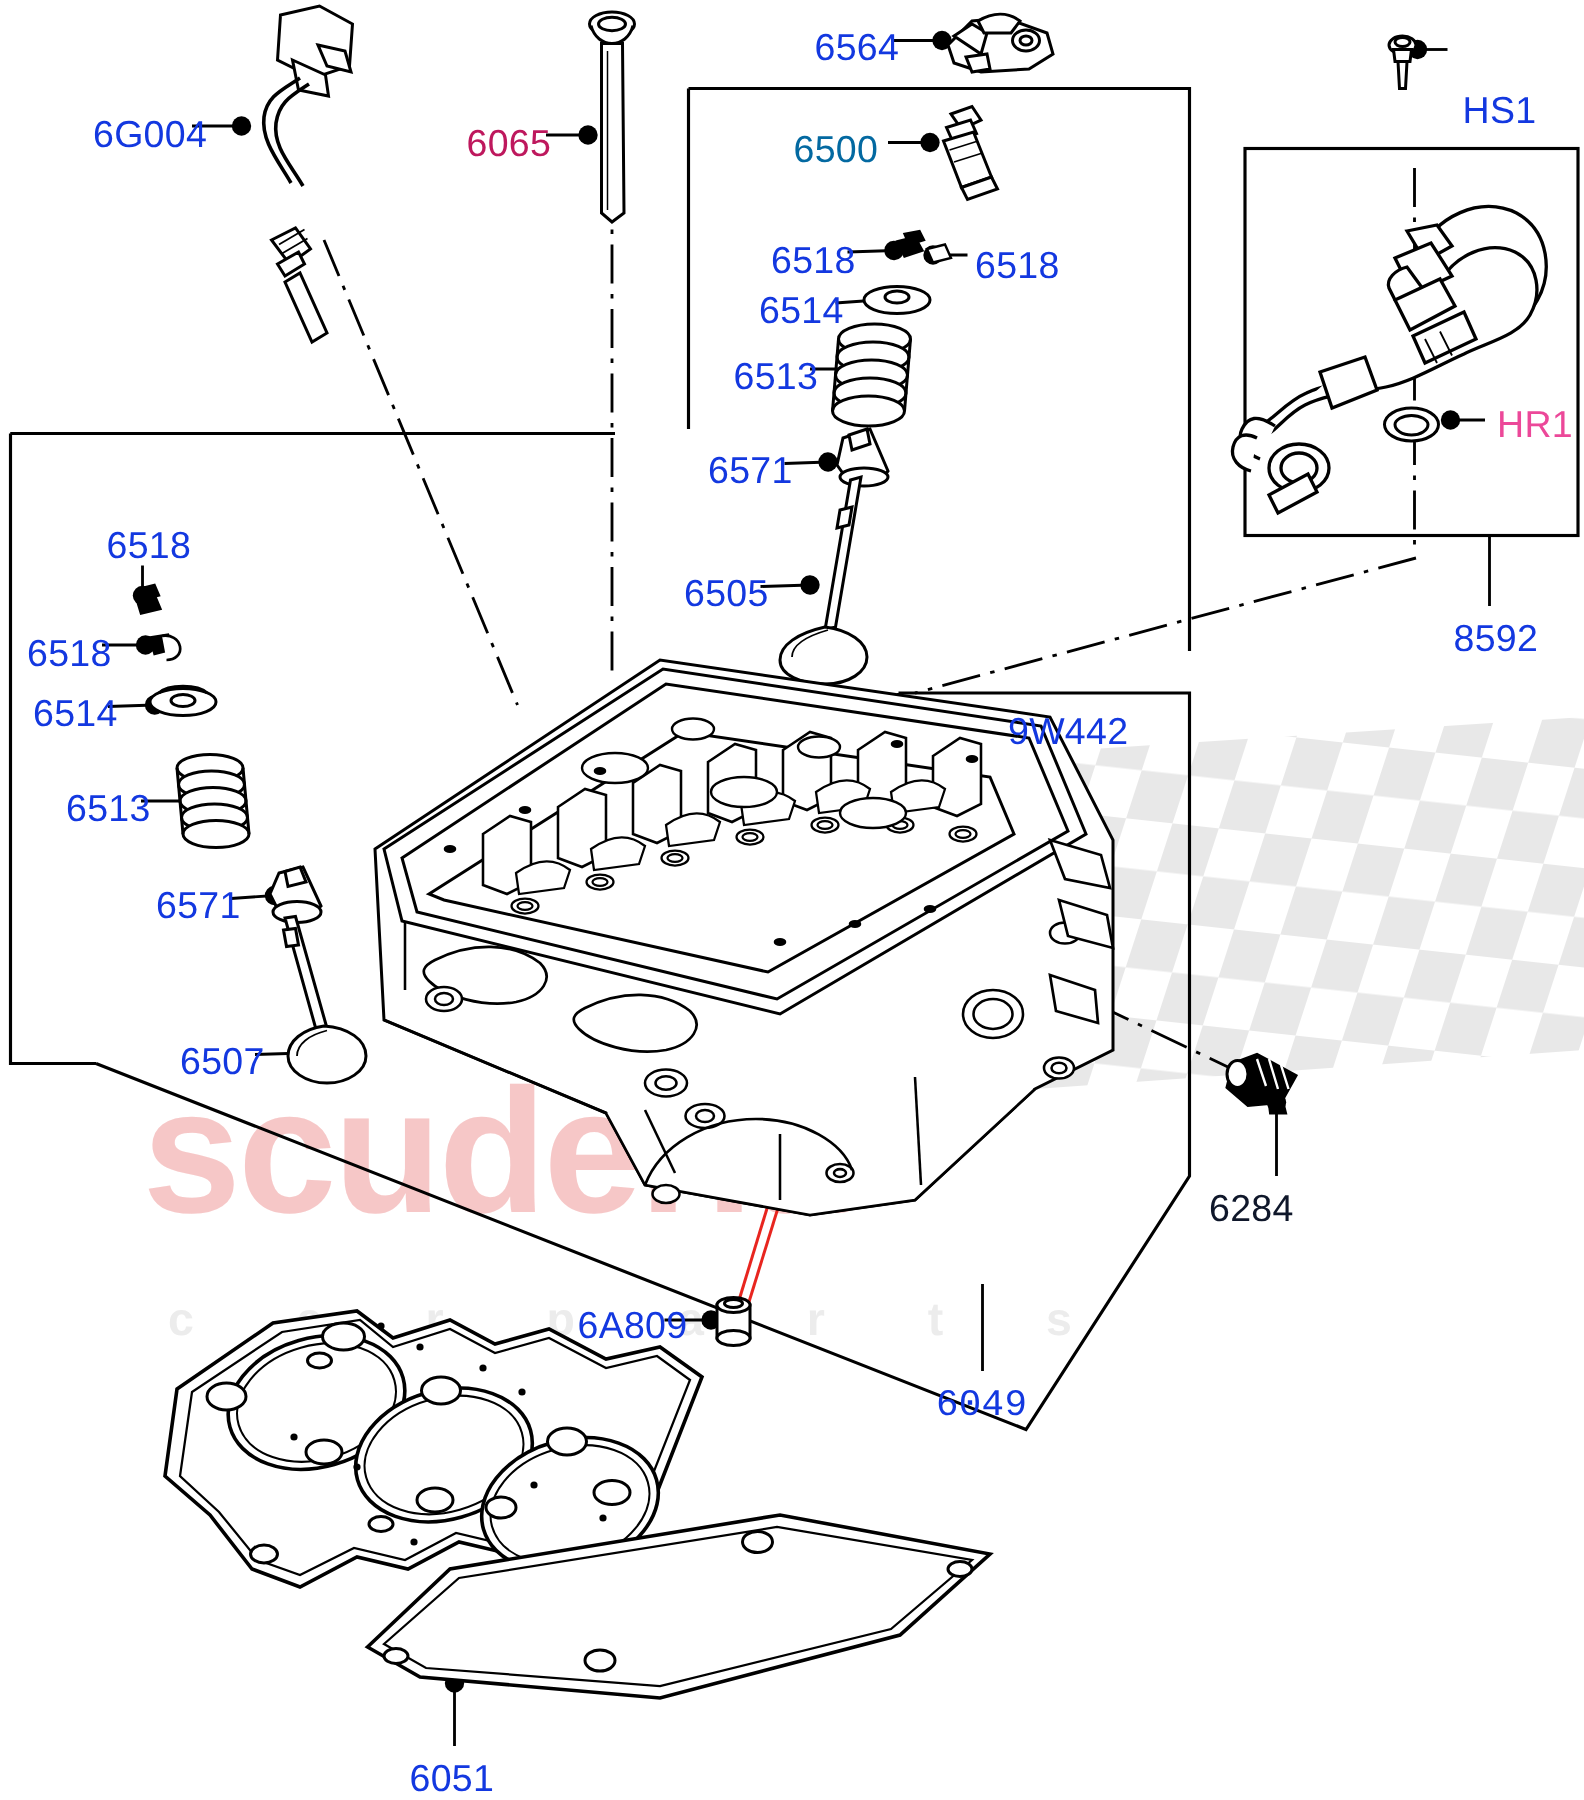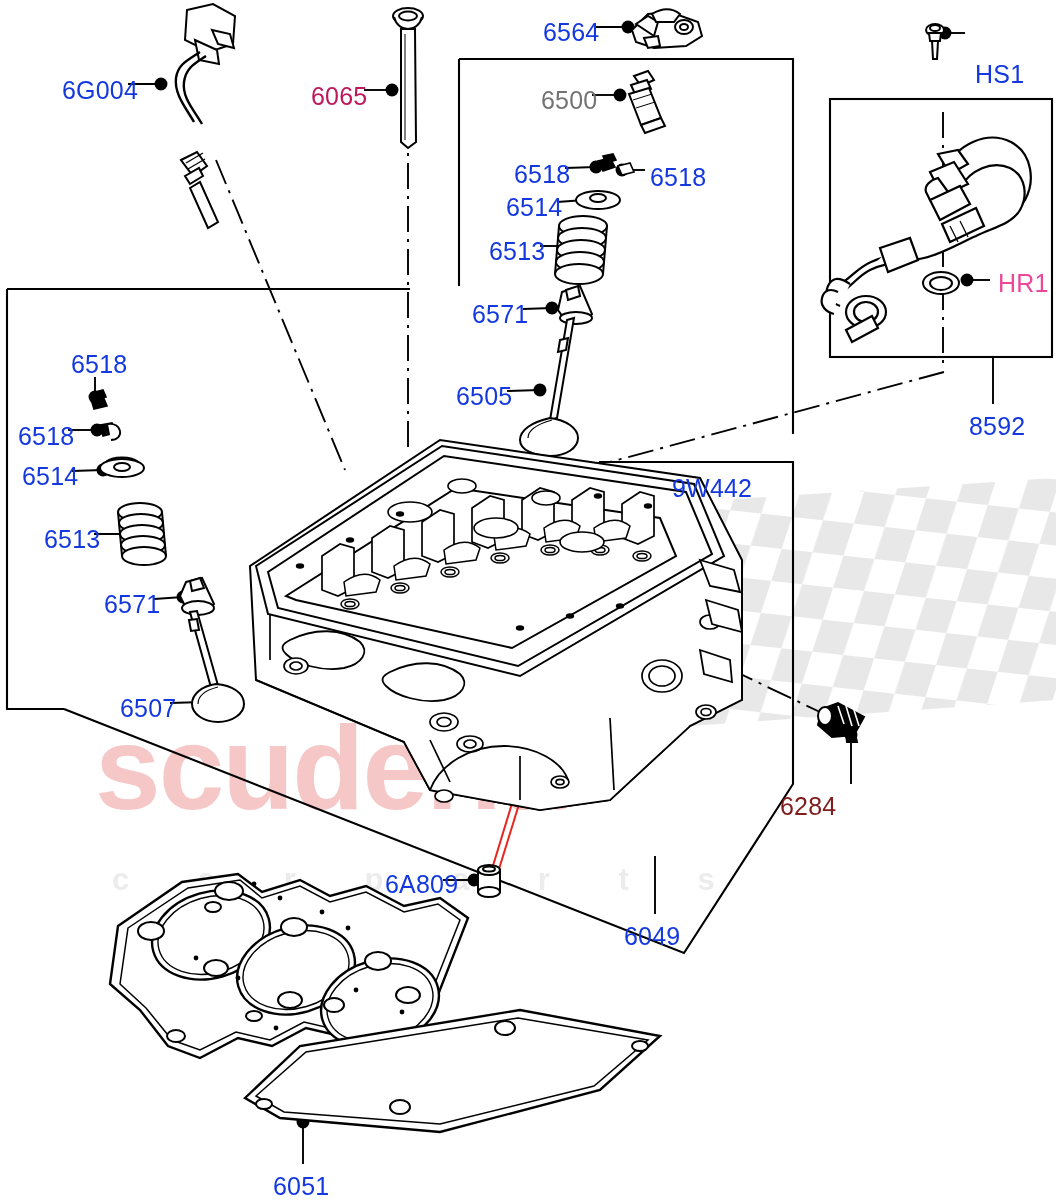--- a/index.html
+++ b/index.html
@@ -405,35 +405,35 @@
         <ellipse cx="640" cy="1046" rx="8" ry="5"></ellipse>
       </g>
     </g>
 
   </svg>
 
   <div id="labels">
       <div class="lbl" style="left: 62px; top: 76px; color: rgb(19, 56, 224);">6G004</div>
       <div class="lbl" style="left: 311px; top: 82px; color: #be185d;">6065</div>
       <div class="lbl" style="left: 543px; top: 18px; color: rgb(19, 56, 224);">6564</div>
-      <div class="lbl" style="left: 541px; top: 86px; color: #737373;">6500</div>
+      <div class="lbl" style="left: 529px; top: 86px; color: #0369a1;">6500</div>
       <div class="lbl" style="left: 514px; top: 160px; color: rgb(19, 56, 224);">6518</div>
       <div class="lbl" style="left: 650px; top: 163px; color: rgb(19, 56, 224);">6518</div>
       <div class="lbl" style="left: 506px; top: 193px; color: rgb(19, 56, 224);">6514</div>
       <div class="lbl" style="left: 489px; top: 237px; color: rgb(19, 56, 224);">6513</div>
       <div class="lbl" style="left: 472px; top: 300px; color: rgb(19, 56, 224);">6571</div>
       <div class="lbl" style="left: 456px; top: 382px; color: rgb(19, 56, 224); text-align: right;">6505</div>
       <div class="lbl" style="left: 975px; top: 24px; color: rgb(19, 56, 224); margin-top: 36px;">HS1</div>
       <div class="lbl" style="left: 998px; top: 269px; color: #ec4899;">HR1</div>
       <div class="lbl" style="left: 969px; top: 412px; color: rgb(19, 56, 224);">8592</div>
       <div class="lbl" style="left: 71px; top: 350px; color: rgb(19, 56, 224);">6518</div>
       <div class="lbl" style="left: 18px; top: 422px; color: rgb(19, 56, 224);">6518</div>
       <div class="lbl" style="left: 22px; top: 462px; color: rgb(19, 56, 224);">6514</div>
       <div class="lbl" style="left: 44px; top: 525px; color: rgb(19, 56, 224);">6513</div>
       <div class="lbl" style="left: 104px; top: 590px; color: rgb(19, 56, 224);">6571</div>
       <div class="lbl" style="left: 120px; top: 694px; color: rgb(19, 56, 224);">6507</div>
       <div class="lbl" style="left: 672px; top: 474px; color: rgb(19, 56, 224);">9W442</div>
-      <div class="lbl" style="left: 780px; top: 792px; color: #7f1d1d;">6284</div>
+      <div class="lbl" style="left: 806px; top: 792px; color: #0f172a;">6284</div>
       <div class="lbl" style="left: 385px; top: 870px; color: rgb(19, 56, 224);">6A809</div>
-      <div class="lbl" style="left: 624px; top: 922px; color: rgb(19, 56, 224);">6049</div>
+      <div class="lbl" style="left: 624px; top: 922px; color: rgb(19, 56, 224); font-family: Liberation Mono, monospace;">6049</div>
       <div class="lbl" style="left: 273px; top: 1172px; color: rgb(19, 56, 224);">6051</div>
     </div>
 </div>
 
 </body></html>

